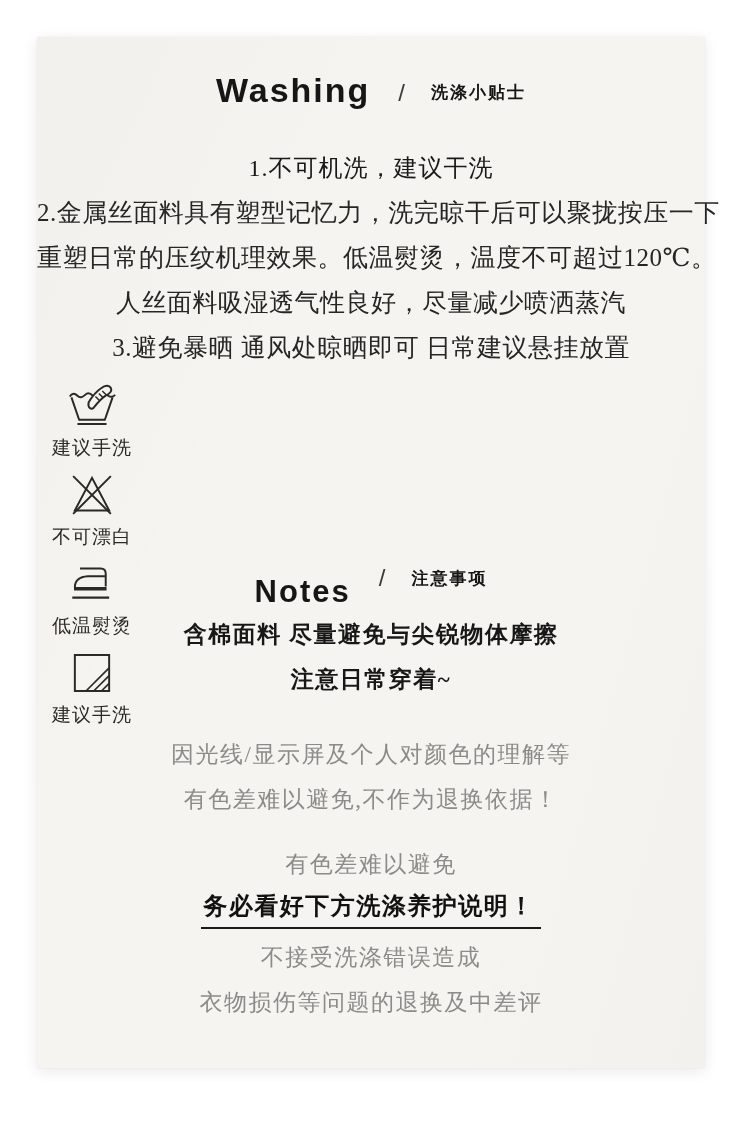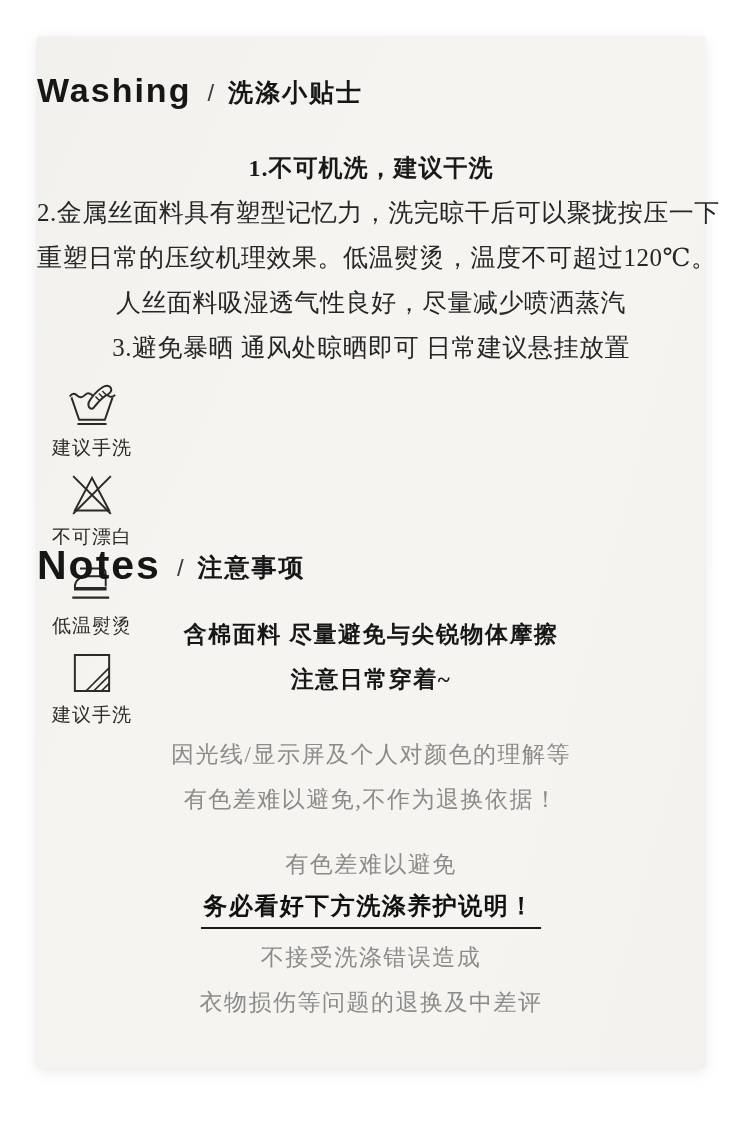--- a/index.html
+++ b/index.html
@@ -14,30 +14,31 @@
       linear-gradient(115deg, rgba(0,0,0,0.015) 0%, rgba(255,255,255,0) 35%),
       linear-gradient(285deg, rgba(0,0,0,0.012) 0%, rgba(255,255,255,0) 30%),
       #f5f4f0;
     box-shadow:0 3px 14px rgba(0,0,0,0.09), 0 0 2px rgba(0,0,0,0.05);
   }
   .line{
     position:absolute;left:0;width:100%;text-align:center;
     color:#262624;white-space:nowrap;
   }
   .section-title{
-    display:flex;align-items:center;justify-content:flex-start;
+    display:flex;align-items:center;justify-content:center;
     font-family:"Liberation Sans","DejaVu Sans",sans-serif;
+    gap:12px;
   }
   .title-en{font-size:34px;font-weight:700;letter-spacing:2px;color:#161616;}
   .title-sep{font-size:24px;font-weight:400;color:#3a3a3a;margin:0 14px 0 16px;transform:translateY(2px);}
-  .title-zh{font-family:"Liberation Serif","DejaVu Serif",serif;font-size:25px;font-weight:700;color:#161616;letter-spacing:2px;transform:translateY(2px);}
-  .notes-title .title-en{font-size:41px;}
+  .title-zh{font-family:"Liberation Serif","DejaVu Serif",serif;font-size:17px;font-weight:700;color:#161616;letter-spacing:2px;transform:translateY(2px);}
+  .notes-title .title-en{font-size:31px;margin-top:32px;}
 
   .inst{font-size:25px;line-height:29px;letter-spacing:0.5px;}
-  .inst-bold{font-size:24px;font-weight:700;letter-spacing:1px;color:#191919;}
+  .inst-bold{font-size:24px;font-weight:400;letter-spacing:1px;color:#191919;}
 
   .icons-row{
     position:absolute;left:0;top:345px;width:100%;
     display:flex;justify-content:center;gap:10px;flex-direction:column;
   }
   .icon-item{width:110px;display:flex;flex-direction:column;align-items:center;}
   .icon-item svg{display:block;}
   .icon-label{margin-top:5px;font-size:19px;letter-spacing:1px;color:#2c2a27;}
 
   .n-bold{font-size:23px;font-weight:700;letter-spacing:1.5px;color:#171717;}

